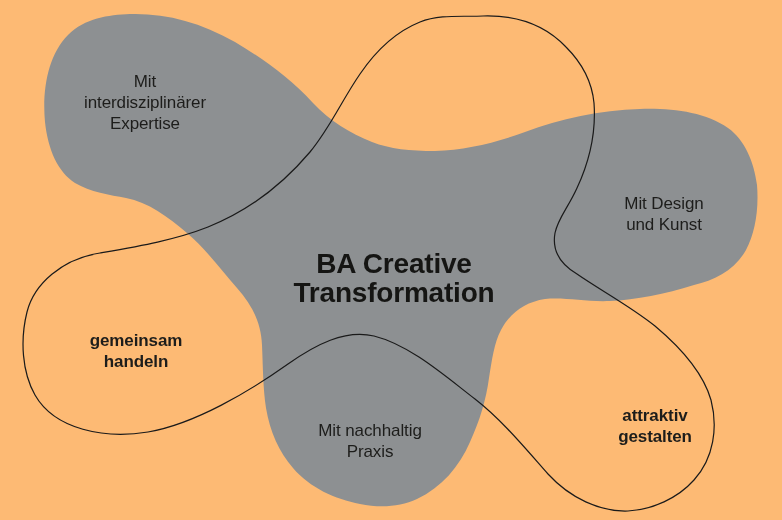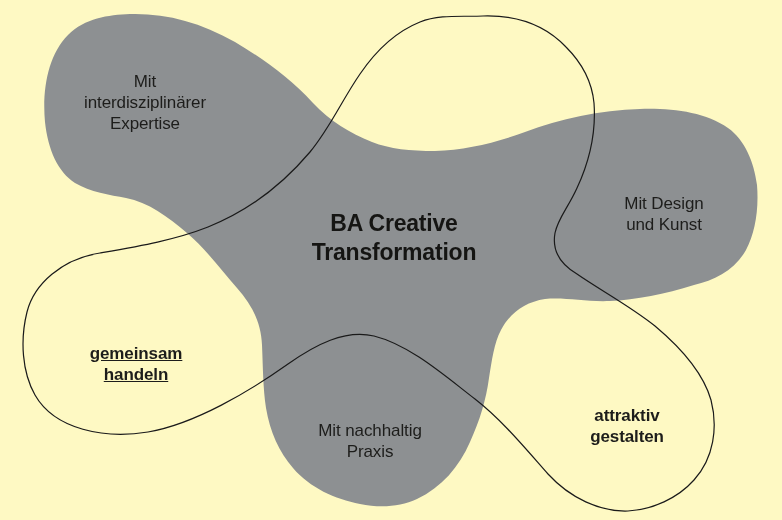--- a/index.html
+++ b/index.html
@@ -4,21 +4,21 @@
 <style>
   html, body {
     margin: 0;
     padding: 0;
     background: #ffffff;
   }
   .canvas {
     position: relative;
     width: 782px;
     height: 520px;
-    background: #fef9c3;
+    background: #fdba74;
     overflow: hidden;
     font-family: "Liberation Sans", sans-serif;
   }
   .canvas svg {
     position: absolute;
     left: 0;
     top: 0;
     display: block;
   }
   .node-label {
@@ -33,33 +33,34 @@
   }
   .node-label.bold {
     font-weight: 700;
   }
   .center-title {
     position: absolute;
     transform: translate(-50%, -50%);
     text-align: center;
     white-space: pre-line;
     color: #151513;
-    font-size: 23px;
+    font-size: 28px;
     line-height: 29px;
     font-weight: 700;
     letter-spacing: -0.2px;
+    margin-top: 40px;
   }
   
   .pos-expertise  { left: 145px; top: 102px; }
   .pos-nachhaltig { left: 480px; top:  82px; }
   .pos-design     { left: 664px; top: 214px; }
   .pos-center     { left: 394px; top: 238px; }
-  .pos-gemeinsam  { left: 136px; top: 364px; text-decoration: underline; }
+  .pos-gemeinsam  { left: 136px; top: 351px; }
   .pos-praxis     { left: 370px; top: 441px; }
-  .pos-attraktiv  { left: 627px; top: 426px; }
+  .pos-attraktiv  { left: 655px; top: 426px; }
 </style>
 </head>
 <body>
 
 <div class="canvas">
 
   <svg width="782" height="520" viewBox="0 0 782 520">
 
     <path stroke="none" d="M 130,14
              C 165,13 200,22 235,42

